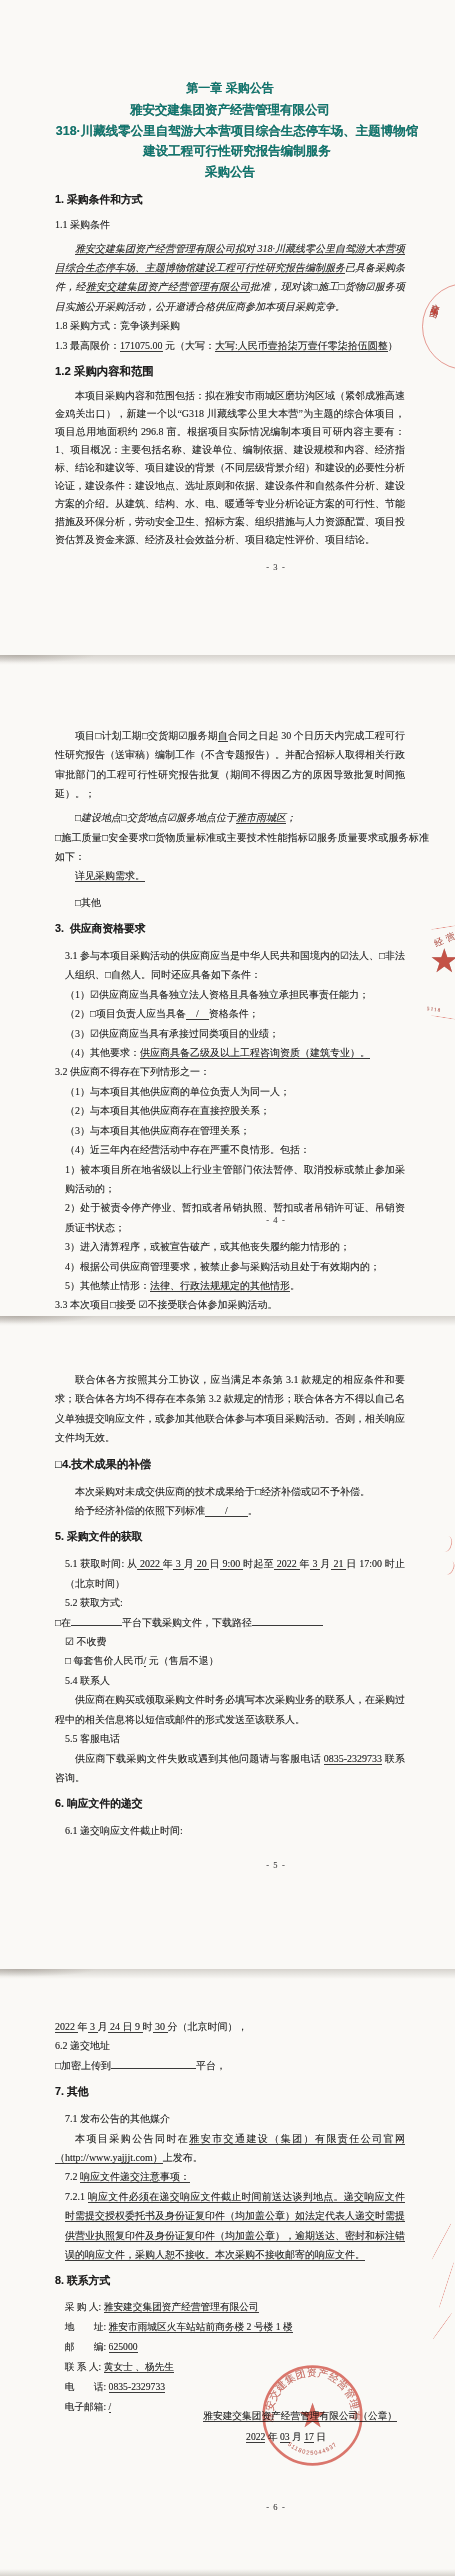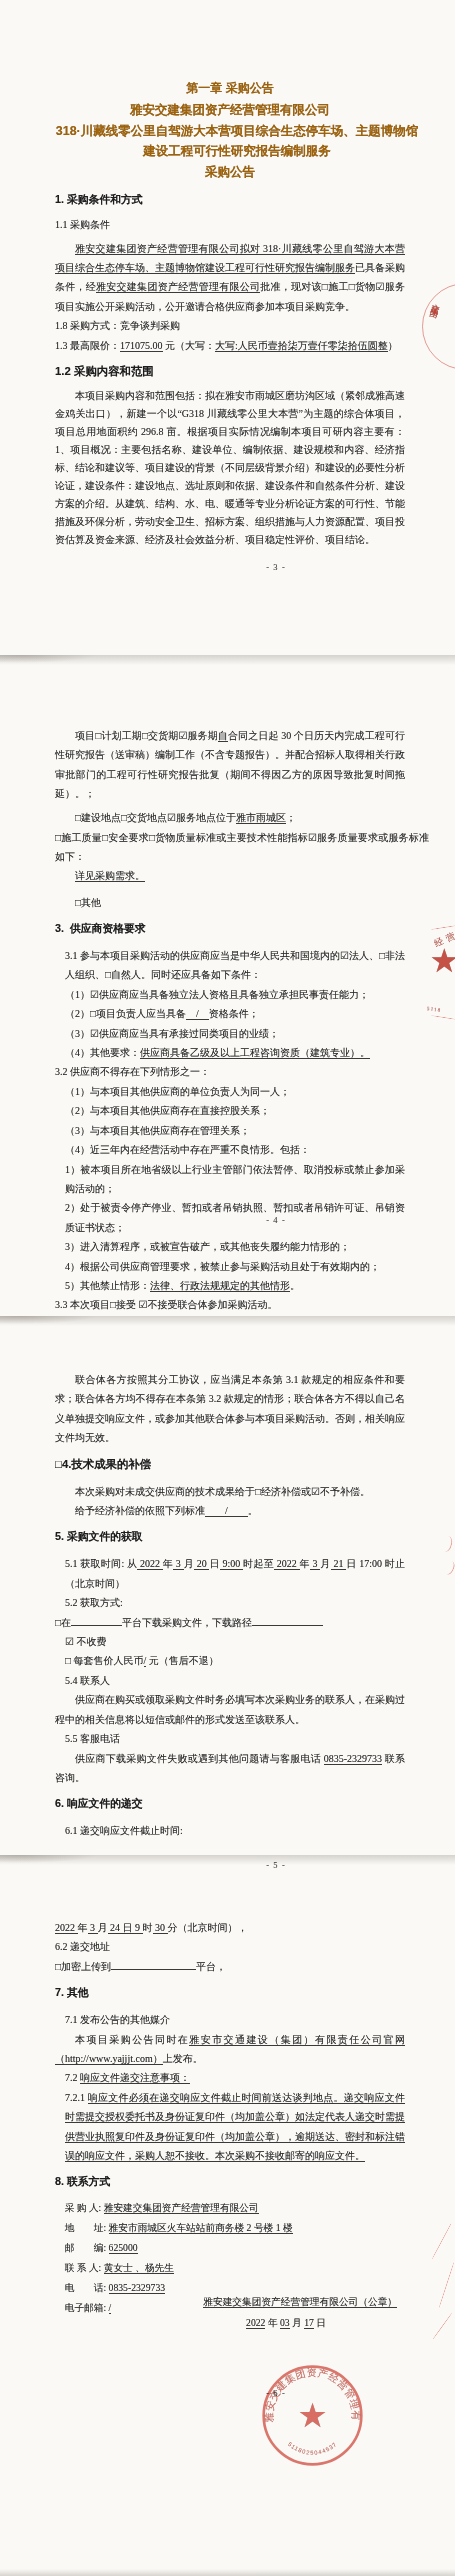--- a/index.html
+++ b/index.html
@@ -9,40 +9,40 @@
     font-family:"Liberation Serif","DejaVu Serif",serif;
     color:#2b2b2b;
     text-shadow:0 0 0.2px rgba(40,40,40,.45);
   }
   .sheet::after{content:"";position:absolute;left:0;right:0;bottom:0;height:6.8px;
     background:linear-gradient(0deg,rgba(135,125,112,.30),rgba(135,125,112,0));}
   .page{position:absolute;left:0;width:455px;box-sizing:border-box;padding:0 50px 0 55px;}
   .pg1{top:0;height:655px;padding-top:79px;}
   .pg2{top:655px;height:662px;padding-top:71px;}
   .pg3{top:1316px;height:652px;padding-top:54px;}
-  .pg4{top:1855px;height:607px;padding-top:63px;}
+  .pg4{top:1969px;height:607px;padding-top:48px;}
   .pg2::before,.pg3::before,.pg4::before{content:"";position:absolute;top:0;left:0;right:0;height:9.7px;
     background:linear-gradient(180deg,rgba(112,102,90,.26),rgba(112,102,90,0));}
   .pg2::after,.pg3::after,.pg4::after{content:"";position:absolute;top:0;left:0;width:97px;height:8px;
     background:radial-gradient(ellipse at 20% 0%,rgba(95,85,75,.30),rgba(95,85,75,0) 70%);}
 
   .ttl{font-family:"Liberation Sans","DejaVu Sans",sans-serif;font-weight:700;
-    text-align:center;color:#a16207;margin:0;}
+    text-align:center;color:#0f766e;margin:0;}
   .chapter{font-size:12px;line-height:19.4px;margin-bottom:1.7px;}
   .company{font-size:12.5px;line-height:20.5px;}
   .project{font-size:12.5px;line-height:20px;width:364px;margin:0 auto;}
   .doctype{font-size:12.5px;line-height:20.5px;margin-top:1.7px;}
 
   .sec{font-family:"Liberation Sans","DejaVu Sans",sans-serif;font-weight:700;
     font-size:10.8px;color:#1d1d1d;line-height:17px;margin:8px 0 3.4px 0;white-space:pre-wrap;}
   .para{font-size:10px;line-height:19.4px;margin:0;text-align:justify;}
   .ind{text-indent:2em;}
   .ind1{padding-left:1em;}
   .tight{line-height:18px;}
-  .mt8{margin-top:4.6px;}.mt12{margin-top:6.8px;}.mt16{margin-top:9px;}
+  .mt8{margin-top:4.6px;font-style:italic;}.mt12{margin-top:6.8px;}.mt16{margin-top:9px;}
   .wide{margin-right:-24px;}
   .u{border-bottom:0.8px solid #3a3a3a;}
   .bl{display:inline-block;height:8.5px;border-bottom:0.8px solid #3a3a3a;vertical-align:baseline;}
   .w90{width:51px;}.w125{width:71px;}.w150{width:85px;}
   .kai{font-size:9px;line-height:15.4px;}
   .pagenum{position:absolute;left:276px;transform:translateX(-50%);
     font-size:8.5px;color:#4a4a4a;letter-spacing:1.1px;white-space:nowrap;}
   .crow{font-size:9.7px;line-height:20px;margin:0;white-space:pre-wrap;}
 
   .sig{position:absolute;right:58px;font-size:9.7px;}

